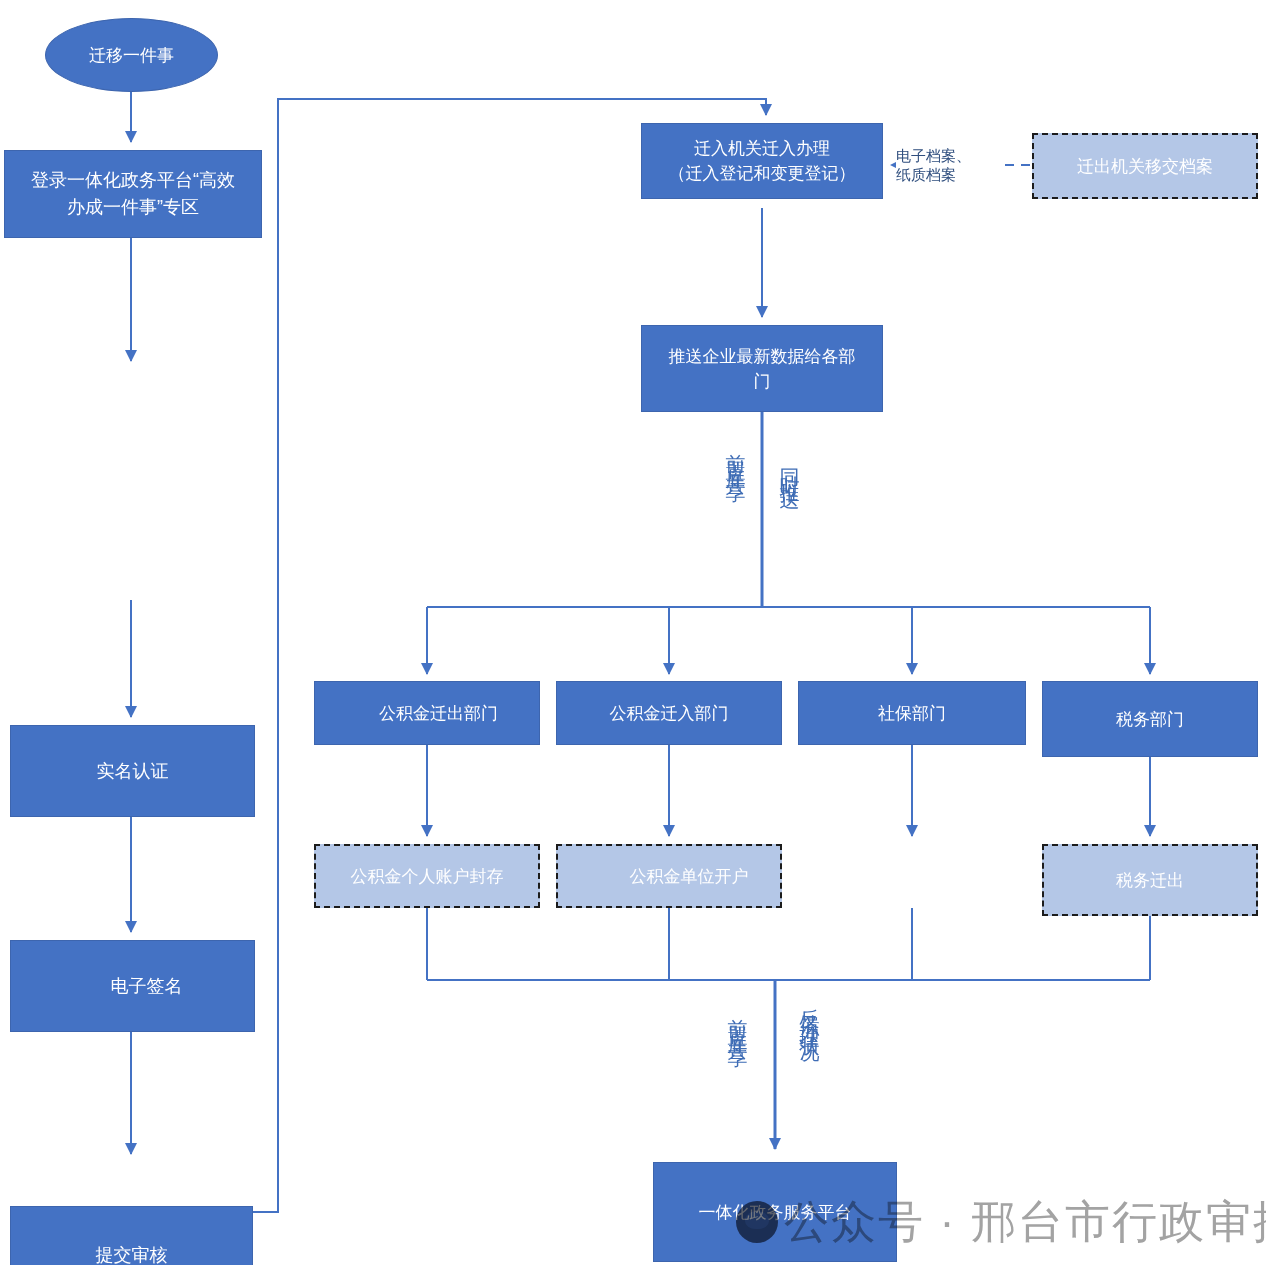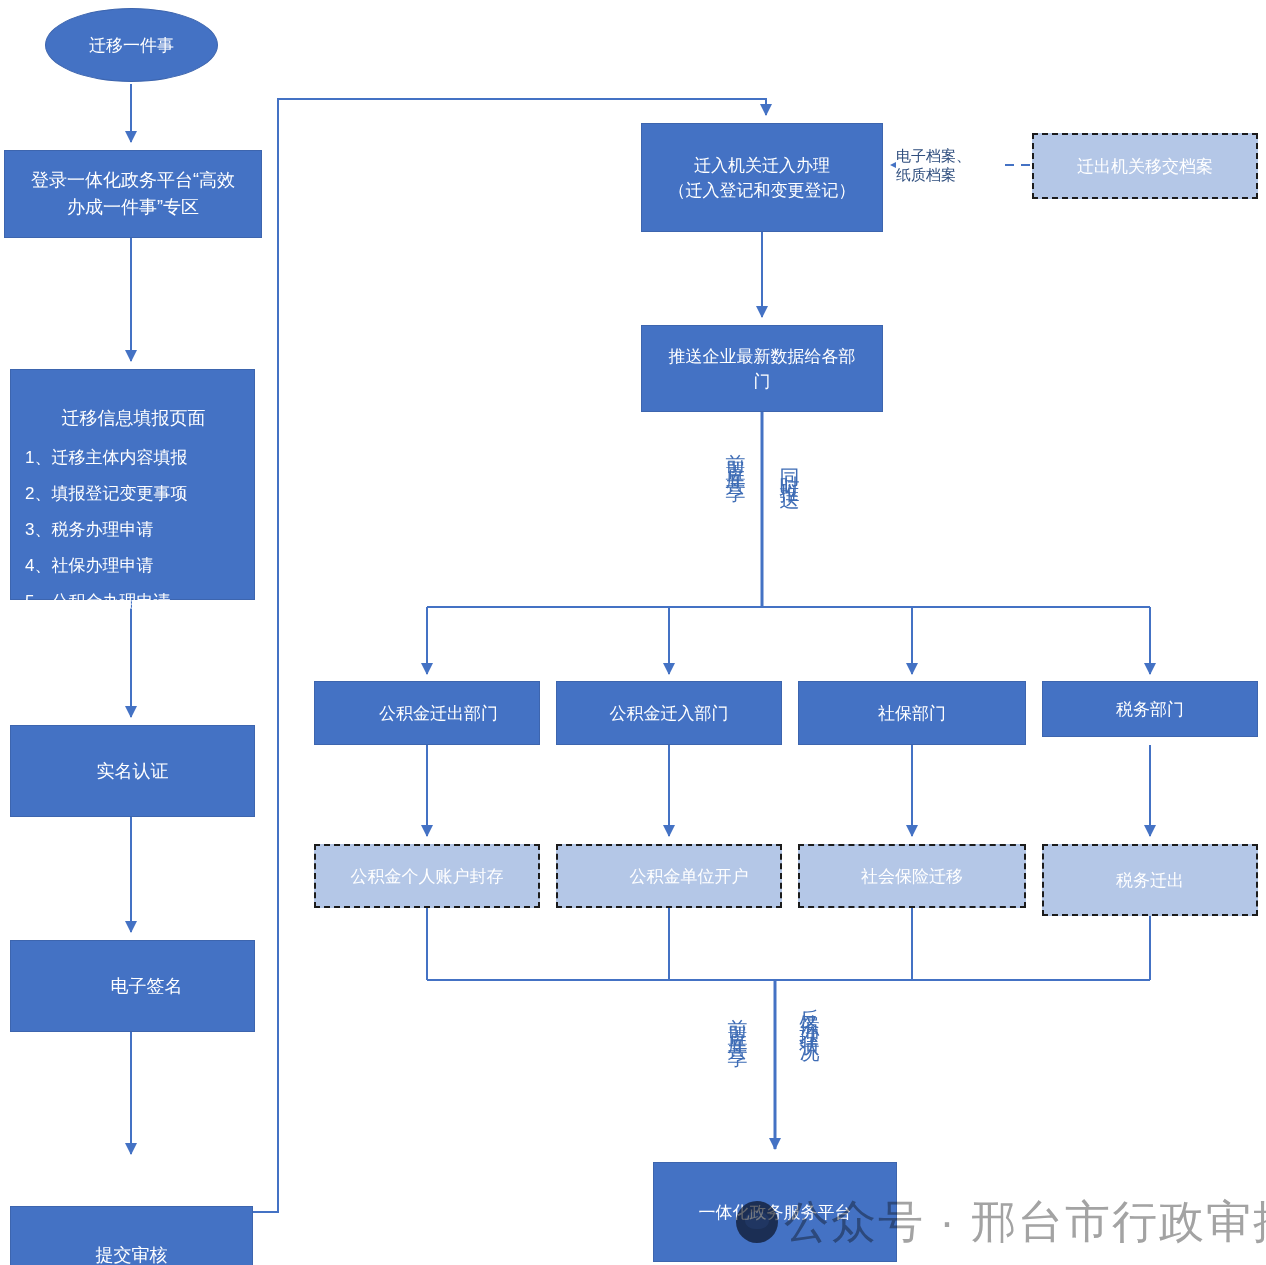--- a/index.html
+++ b/index.html
@@ -89,51 +89,43 @@
       <path d="M669,908 V980"></path>
       <path d="M912,908 V980"></path>
       <path d="M1150,908 V980"></path>
       <path d="M427,980 H1150"></path>
       <path d="M775,980 V1149" stroke-width="3" marker-end="url(#ah)"></path>
 
       <path d="M1030,165 H891" stroke-dasharray="9 7" marker-end="url(#ah)"></path>
     </g>
   </svg>
 
-  <div class="node ellipse" style="left:45px;top:8px;width:173px;height:74px;">
+  <div class="node ellipse" style="left:45px;top:18px;width:173px;height:74px;">
     <div>迁移一件事</div>
   </div>
 
   <div class="node" style="left:4px;top:150px;width:258px;height:88px;font-size:18px;line-height:27px;">
     <div>登录一体化政务平台“高效</div>
     <div>办成一件事”专区</div>
   </div>
 
-  <div class="node form-box" style="left:10px;top:369px;width:245px;height:231px;">
-    <div class="form-title">迁移信息填报页面</div>
-    <div class="form-item">1、迁移主体内容填报</div>
-    <div class="form-item">2、填报登记变更事项</div>
-    <div class="form-item">3、税务办理申请</div>
-    <div class="form-item">4、社保办理申请</div>
-    <div class="form-item">5、公积金办理申请</div>
-  </div>
 
   <div class="node" style="left:10px;top:725px;width:245px;height:92px;font-size:18px;">
     <div>实名认证</div>
   </div>
 
   <div class="node" style="left:10px;top:940px;width:245px;height:92px;font-size:18px;padding-left:28px;">
     <div>电子签名</div>
   </div>
 
   <div class="node" style="left:10px;top:1206px;width:243px;height:98px;font-size:18px;">
     <div>提交审核</div>
   </div>
 
-  <div class="node" style="left:641px;top:123px;width:242px;height:109px;">
+  <div class="node" style="left:641px;top:123px;width:242px;height:76px;">
     <div>迁入机关迁入办理</div>
     <div>（迁入登记和变更登记）</div>
   </div>
 
   <div class="node dashed" style="left:1032px;top:133px;width:226px;height:66px;">
     <div>迁出机关移交档案</div>
   </div>
 
   <div class="note" style="left:896px;top:146px;">
     <div>电子档案、</div>
@@ -150,32 +142,29 @@
 
   <div class="node" style="left:314px;top:681px;width:226px;height:64px;padding-left:23px;">
     <div>公积金迁出部门</div>
   </div>
   <div class="node" style="left:556px;top:681px;width:226px;height:64px;">
     <div>公积金迁入部门</div>
   </div>
   <div class="node" style="left:798px;top:681px;width:228px;height:64px;">
     <div>社保部门</div>
   </div>
-  <div class="node" style="left:1042px;top:681px;width:216px;height:56px;">
+  <div class="node" style="left:1042px;top:681px;width:216px;height:76px;">
     <div>税务部门</div>
   </div>
 
   <div class="node dashed" style="left:314px;top:844px;width:226px;height:64px;">
     <div>公积金个人账户封存</div>
   </div>
   <div class="node dashed" style="left:556px;top:844px;width:226px;height:64px;padding-left:40px;">
     <div>公积金单位开户</div>
-  </div>
-  <div class="node dashed" style="left:798px;top:844px;width:228px;height:64px;">
-    <div>社会保险迁移</div>
   </div>
   <div class="node dashed" style="left:1042px;top:844px;width:216px;height:72px;">
     <div>税务迁出</div>
   </div>
 
   <div class="vlabel" style="left:724px;top:1003px;">前置库共享</div>
   <div class="vlabel" style="left:796px;top:992px;">反馈办理状况</div>
 
   <div class="node" style="left:653px;top:1162px;width:244px;height:100px;">
     <div>一体化政务服务平台</div>

